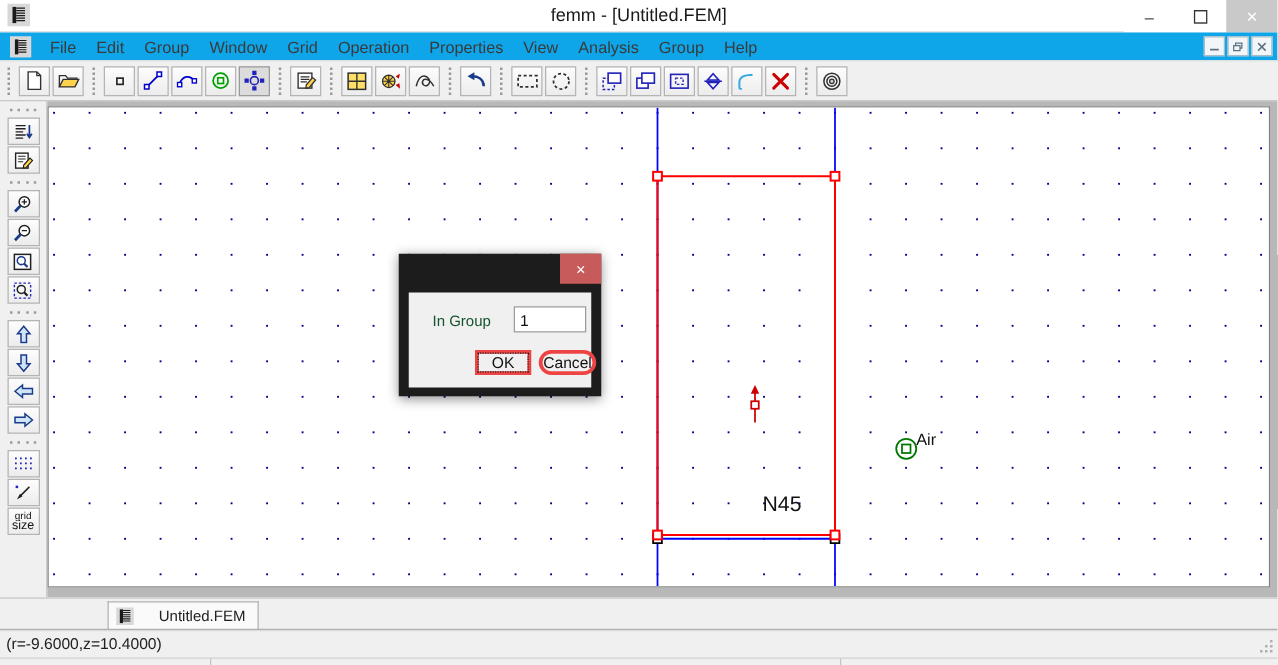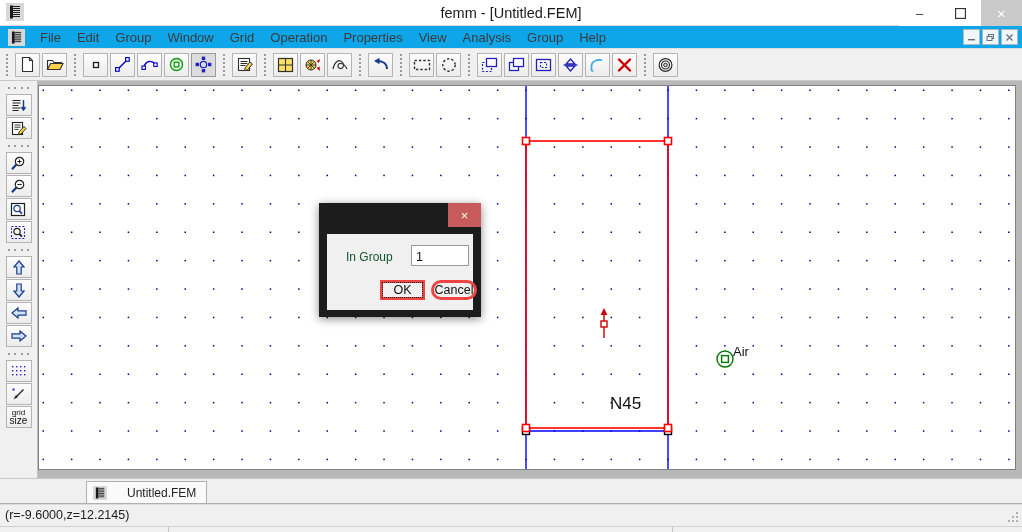--- a/index.html
+++ b/index.html
@@ -1217,21 +1217,21 @@
           <rect x="1" y="0.5" width="3" height="13" fill="#1a1a1a"></rect>
           <path d="M4 1.5 h7 M4 3.5 h7 M4 5.5 h7 M4 7.5 h7 M4 9.5 h7 M4 11.5 h7" stroke="#1a1a1a" stroke-width="1"></path>
         </svg>
       </span>
       <span>Untitled.FEM</span>
     </div>
     <div class="tabstrip-line"></div>
   </div>
 
   <div class="statusbar">
-    <div class="status-text">(r=-9.6000,z=12.2145)</div>
+    <div class="status-text">(r=-9.6000,z=10.4000)</div>
     <div class="status-sep"></div>
     <div class="status-cell" style="left:168px;"></div>
     <div class="status-cell" style="left:672px;"></div>
   </div>
   <div class="grip">
     <svg width="16" height="16" viewBox="0 0 16 16">
       <g fill="#b0b0b0">
         <rect x="12" y="4" width="2" height="2"></rect>
         <rect x="8" y="8" width="2" height="2"></rect>
           <rect x="12" y="8" width="2" height="2"></rect>

